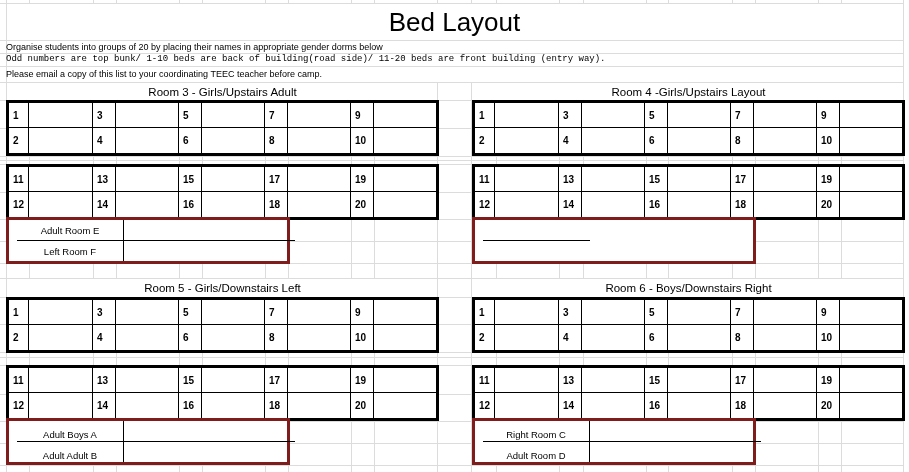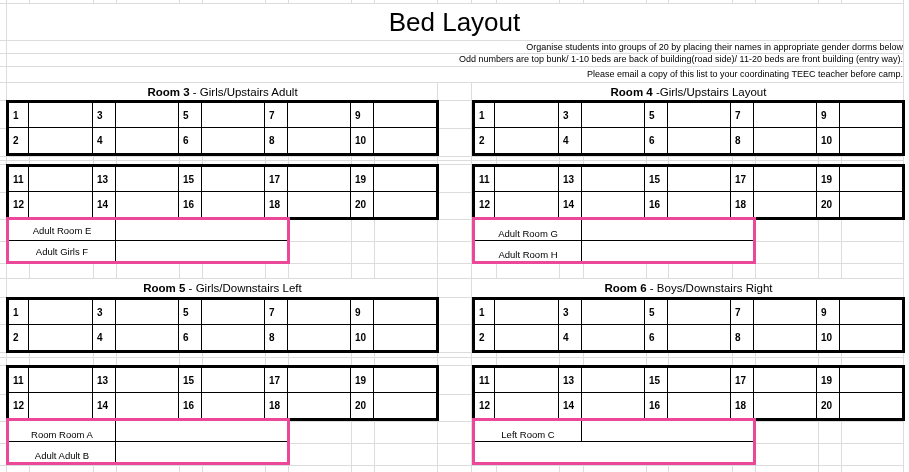--- a/index.html
+++ b/index.html
@@ -3,50 +3,50 @@
 <meta charset="utf-8">
 <style>
   html,body{margin:0;padding:0;}
   body{width:909px;height:472px;position:relative;overflow:hidden;background:#fff;
        font-family:"Liberation Sans",sans-serif;color:#000;}
   .gl-v{position:absolute;top:0;height:472px;width:1px;background:#dcdcdc;}
   .gl-h{position:absolute;left:0;width:904px;height:1px;background:#dcdcdc;}
   .cover{position:absolute;background:#fff;}
   .sheet-title{position:absolute;left:6px;top:4px;width:897px;height:36px;line-height:36px;
        text-align:center;font-size:26px;}
-  .instr{position:absolute;left:6px;width:897px;text-align:right;font-size:9px;white-space:nowrap;}
+  .instr{position:absolute;left:6px;width:897px;text-align:left;font-size:9px;white-space:nowrap;}
   .instr-0{top:40px;height:13px;line-height:14px;}
-  .instr-1{top:53px;height:13px;line-height:13px;}
+  .instr-1{top:53px;height:13px;line-height:13px;font-family:Liberation Mono, monospace;}
   .instr-2{top:66px;height:16px;line-height:17px;}
 
   .room{position:absolute;width:433px;}
   .pos-tl{left:6px;top:100px;}
   .pos-tr{left:472px;top:100px;}
   .pos-bl{left:6px;top:297px;}
   .pos-br{left:472px;top:297px;}
   .room-title{position:absolute;left:0;width:433px;text-align:center;font-size:11.5px;white-space:nowrap;}
   .pos-tl .room-title,.pos-tr .room-title{top:-15px;height:15px;line-height:15px;}
   .pos-bl .room-title,.pos-br .room-title{top:-18px;height:18px;line-height:19px;}
-  .room-title b{font-weight:bold;margin-top:14px;}
+  .room-title b{font-weight:normal;margin-top:14px;}
 
   .block{position:absolute;left:0;width:433px;height:56px;box-sizing:border-box;border:3px solid #000;
          background:#fff;display:grid;
          grid-template-columns:20px 64px 23px 63px 23px 63px 23px 63px 23px 62px;
          grid-template-rows:25px 25px;}
   .block-a{top:0;}
   .pos-tl .block-b,.pos-tr .block-b{top:64px;}
   .pos-bl .block-b,.pos-br .block-b{top:68px;}
   .cell{box-sizing:border-box;border-right:1px solid #000;font-size:10px;display:flex;align-items:center;}
   .cell.last{border-right:none;}
   .cell.r0{border-bottom:1px solid #000;}
   .num{font-weight:bold;padding-left:4px;}
   .name{padding-left:3px;}
 
-  .adult{position:absolute;left:0;width:284px;height:47px;box-sizing:border-box;border:3px solid #ec4899;
-         background:#fff;display:grid;grid-template-columns:107px 171px;grid-template-rows:21px 20px;}
+  .adult{position:absolute;left:0;width:284px;height:47px;box-sizing:border-box;border:3px solid #7f1d1d;
+         background:#fff;display:grid;grid-template-columns:107px 171px;grid-template-rows:21px 20px;padding-left:8px;}
   .pos-tl .adult,.pos-tr .adult{top:117px;}
   .pos-bl .adult,.pos-br .adult{top:121px;}
   .adult .label{justify-content:center;font-size:9.5px;}
   .bottom-align .adult .label{align-items:flex-end;padding-bottom:1px;}
 </style>
 </head>
 <body>
 
 <div id="gridlines">
     <div class="gl-v" style="left: 6px;"></div>
@@ -153,21 +153,21 @@
         <div class="cell num r1">16</div>
         <div class="cell name r1"></div>
         <div class="cell num r1">18</div>
         <div class="cell name r1"></div>
         <div class="cell num r1">20</div>
         <div class="cell name r1 last"></div>
       </div>
       <div class="adult">
         <div class="cell label r0">Adult Room E</div>
         <div class="cell name last r0"></div>
-        <div class="cell label r1">Adult Girls F</div>
+        <div class="cell label r1">Left Room F</div>
         <div class="cell name last r1"></div>
       </div>
     </section>
     <section class="room pos-tr bottom-align">
       <div class="room-title"><b>Room 4</b><span> -Girls/Upstairs Layout</span></div>
       <div class="block block-a">
         <div class="cell num r0">1</div>
         <div class="cell name r0"></div>
         <div class="cell num r0">3</div>
         <div class="cell name r0"></div>
@@ -204,23 +204,21 @@
         <div class="cell num r1">14</div>
         <div class="cell name r1"></div>
         <div class="cell num r1">16</div>
         <div class="cell name r1"></div>
         <div class="cell num r1">18</div>
         <div class="cell name r1"></div>
         <div class="cell num r1">20</div>
         <div class="cell name r1 last"></div>
       </div>
       <div class="adult">
-        <div class="cell label r0">Adult Room G</div>
         <div class="cell name last r0"></div>
-        <div class="cell label r1">Adult Room H</div>
         <div class="cell name last r1"></div>
       </div>
     </section>
     <section class="room pos-bl bottom-align">
       <div class="room-title"><b>Room 5</b><span> - Girls/Downstairs Left</span></div>
       <div class="block block-a">
         <div class="cell num r0">1</div>
         <div class="cell name r0"></div>
         <div class="cell num r0">3</div>
         <div class="cell name r0"></div>
@@ -257,21 +255,21 @@
         <div class="cell num r1">14</div>
         <div class="cell name r1"></div>
         <div class="cell num r1">16</div>
         <div class="cell name r1"></div>
         <div class="cell num r1">18</div>
         <div class="cell name r1"></div>
         <div class="cell num r1">20</div>
         <div class="cell name r1 last"></div>
       </div>
       <div class="adult">
-        <div class="cell label r0">Room Room A</div>
+        <div class="cell label r0">Adult Boys A</div>
         <div class="cell name last r0"></div>
         <div class="cell label r1">Adult Adult B</div>
         <div class="cell name last r1"></div>
       </div>
     </section>
     <section class="room pos-br bottom-align">
       <div class="room-title"><b>Room 6</b><span> - Boys/Downstairs Right</span></div>
       <div class="block block-a">
         <div class="cell num r0">1</div>
         <div class="cell name r0"></div>
@@ -310,18 +308,19 @@
         <div class="cell num r1">14</div>
         <div class="cell name r1"></div>
         <div class="cell num r1">16</div>
         <div class="cell name r1"></div>
         <div class="cell num r1">18</div>
         <div class="cell name r1"></div>
         <div class="cell num r1">20</div>
         <div class="cell name r1 last"></div>
       </div>
       <div class="adult">
-        <div class="cell label r0">Left Room C</div>
+        <div class="cell label r0">Right Room C</div>
         <div class="cell name last r0"></div>
+        <div class="cell label r1">Adult Room D</div>
         <div class="cell name last r1"></div>
       </div>
     </section>
   </div>
 
 </body></html>

